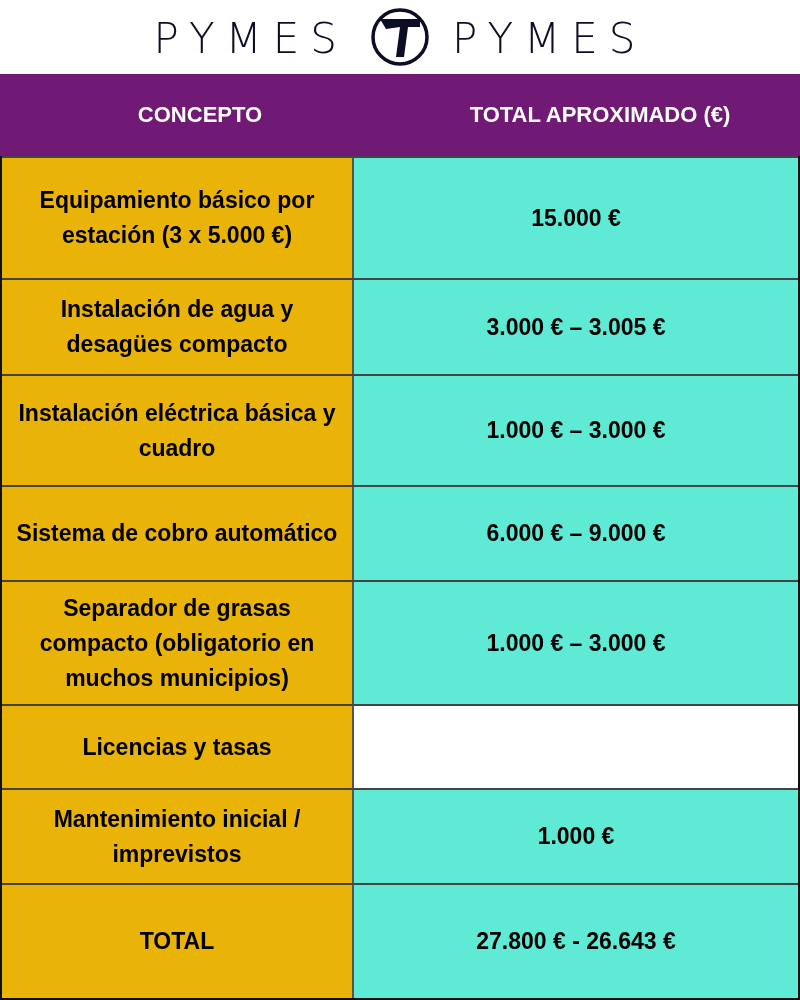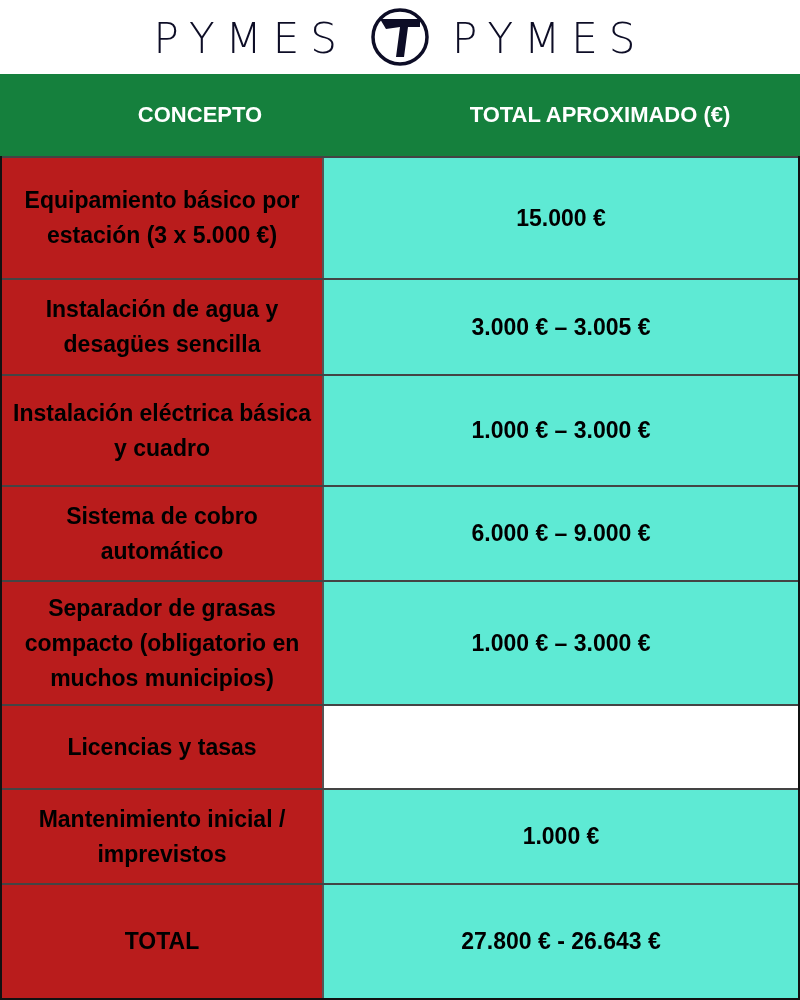--- a/index.html
+++ b/index.html
@@ -21,21 +21,21 @@
       letter-spacing: 11px;
       color: #0d0d26;
       line-height: 1;
       padding-top: 4px;
     }
     .logo-word.left { margin-right: 0; }
     .logo-mark { width: 60px; height: 60px; display: block; }
 
     .header-row {
       height: 82px;
-      background: #15803d;
+      background: #701a75;
       display: flex;
       align-items: center;
       color: #ffffff;
       font-weight: bold;
       font-size: 22px;
     }
     .header-row .h1 { width: 400px; text-align: center; }
     .header-row .h2 { width: 400px; text-align: center; padding-left: 0; }
 
     .table {
@@ -50,21 +50,21 @@
     .cell {
       display: flex;
       align-items: center;
       justify-content: center;
       text-align: center;
       font-weight: bold;
       font-size: 23px;
       line-height: 35px;
       padding: 0 8px;
     }
-    .cell.concept { width: 322px; background: #b91c1c; border-right: 2px solid #555; }
+    .cell.concept { width: 352px; background: #eab308; border-right: 2px solid #555; }
     .cell.cost { flex: 1; background: #5eead4; }
   </style>
 </head>
 <body>
 
 <div class="logo">
   <span class="logo-word left">PYMES</span>
   <svg class="logo-mark" viewBox="0 0 60 60">
     <circle cx="30" cy="30" r="27" fill="none" stroke="#0d0d26" stroke-width="3.5"></circle>
     <path d="M10 12 L50 12 L50 20 L38 20 L34 50 L26 50 L30 20 L16 22 Z" fill="#0d0d26"></path>
@@ -76,21 +76,21 @@
   <div class="h1">CONCEPTO</div>
   <div class="h2">TOTAL APROXIMADO (€)</div>
 </div>
 
 <div class="table">
   <div class="row" style="height:122px">
     <div class="cell concept">Equipamiento básico por estación (3 x 5.000 €)</div>
     <div class="cell cost">15.000 €</div>
   </div>
   <div class="row" style="height:96px">
-    <div class="cell concept">Instalación de agua y desagües sencilla</div>
+    <div class="cell concept">Instalación de agua y desagües compacto</div>
     <div class="cell cost">3.000 € – 3.005 €</div>
   </div>
   <div class="row" style="height:111px">
     <div class="cell concept">Instalación eléctrica básica y cuadro</div>
     <div class="cell cost">1.000 € – 3.000 €</div>
   </div>
   <div class="row" style="height:95px">
     <div class="cell concept">Sistema de cobro automático</div>
     <div class="cell cost">6.000 € – 9.000 €</div>
   </div>

